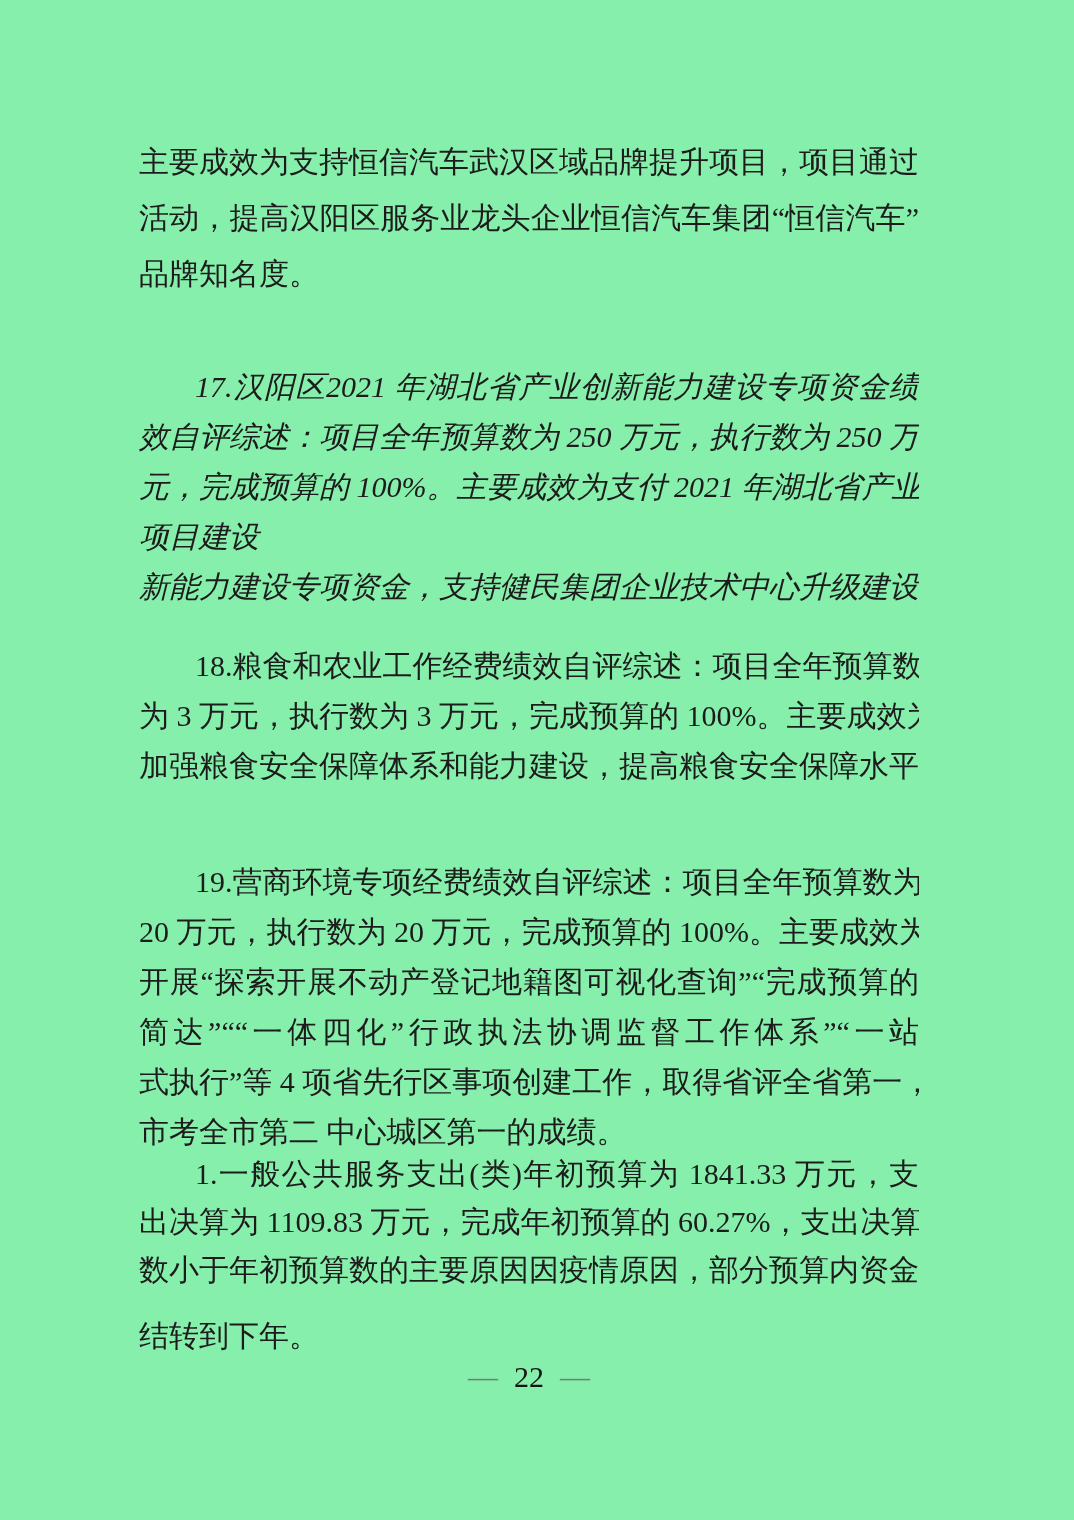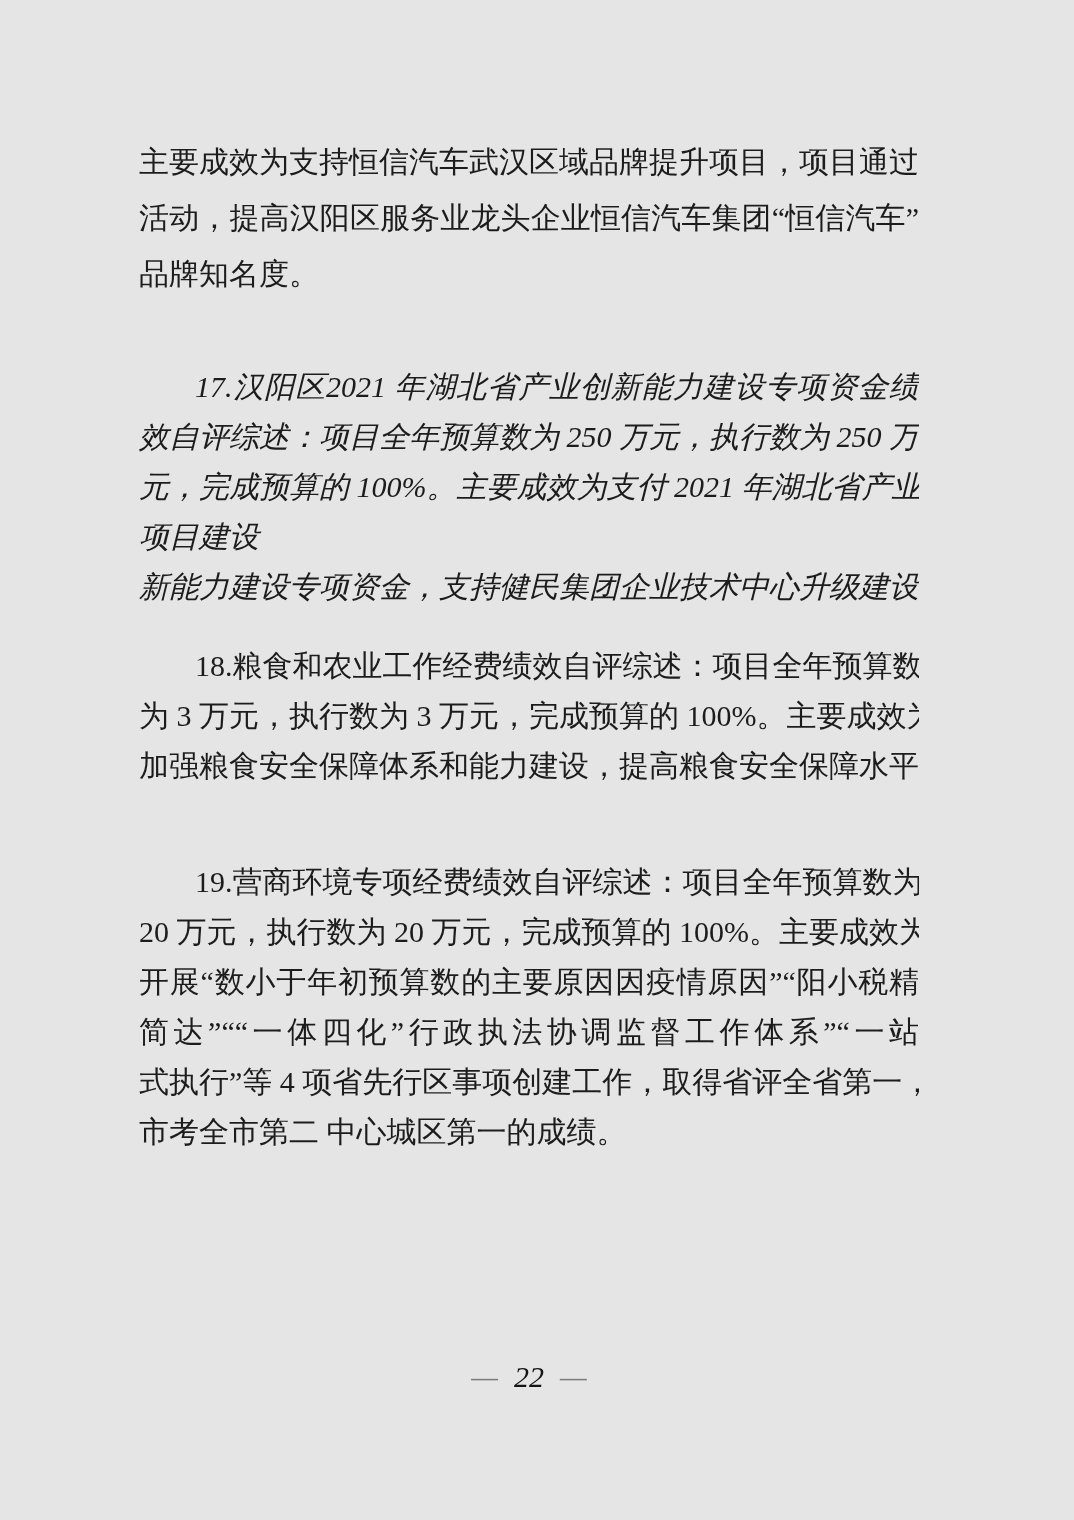--- a/index.html
+++ b/index.html
@@ -8,21 +8,21 @@
     background: #ffffff;
     font-family: "Liberation Serif", "DejaVu Serif", serif;
     color: #1c1c1c;
     position: relative;
     overflow: hidden;
   }
   .page {
     position: absolute;
     left: 0; top: 0;
     width: 1074px; height: 1520px;
-    background: #e5e5e5;
+    background: #86efac;
   }
   .para {
     position: absolute;
     left: 139px;
     width: 780px;
     font-size: 30px;
     overflow: visible;
   }
   .line {
     white-space: nowrap;
@@ -45,21 +45,20 @@
   #para-1-tail       { top: 1312px; line-height: 48px; }
   .footer {
     position: absolute;
     left: 139px;
     top: 1356px;
     width: 780px;
     font-size: 30px;
     line-height: 42px;
     text-align: center;
     color: #1c1c1c;
-    font-style: italic;
   }
   .footer .dash {
     color: #7a7a7a;
     letter-spacing: 0;
   }
   .footer .page-num {
     display: inline-block;
     margin: 0 16px;
     color: #141414;
   }
@@ -85,25 +84,33 @@
 
   <div class="para indent-first" id="para-18">
     <div class="line">18.粮食和农业工作经费绩效自评综述：项目全年预算数</div>
     <div class="line">为 3 万元，执行数为 3 万元，完成预算的 100%。主要成效为</div>
     <div class="line">加强粮食安全保障体系和能力建设，提高粮食安全保障水平。</div>
   </div>
 
   <div class="para indent-first" id="para-19">
     <div class="line">19.营商环境专项经费绩效自评综述：项目全年预算数为</div>
     <div class="line">20 万元，执行数为 20 万元，完成预算的 100%。主要成效为</div>
-    <div class="line">开展“数小于年初预算数的主要原因因疫情原因”“阳小税精</div>
+    <div class="line">开展“探索开展不动产登记地籍图可视化查询”“完成预算的</div>
     <div class="line">简达”““一体四化”行政执法协调监督工作体系”“一站</div>
     <div class="line">式执行”等 4 项省先行区事项创建工作，取得省评全省第一，</div>
     <div class="line short">市考全市第二 中心城区第一的成绩。</div>
   </div>
 
+  <div class="para indent-first" id="para-1-main">
+    <div class="line">1.一般公共服务支出(类)年初预算为 1841.33 万元，支</div>
+    <div class="line">出决算为 1109.83 万元，完成年初预算的 60.27%，支出决算</div>
+    <div class="line">数小于年初预算数的主要原因因疫情原因，部分预算内资金</div>
+  </div>
 
+  <div class="para" id="para-1-tail">
+    <div class="line short">结转到下年。</div>
+  </div>
 
   <div class="footer">
     <span class="dash">—</span><span class="page-num">22</span><span class="dash">—</span>
   </div>
 
 </div>
 
 </body></html>

